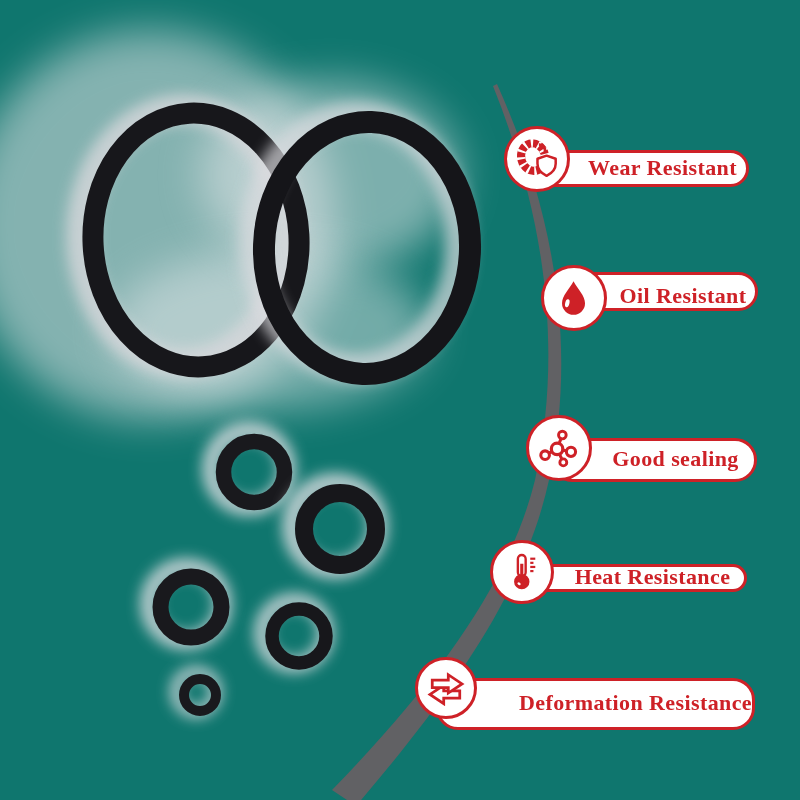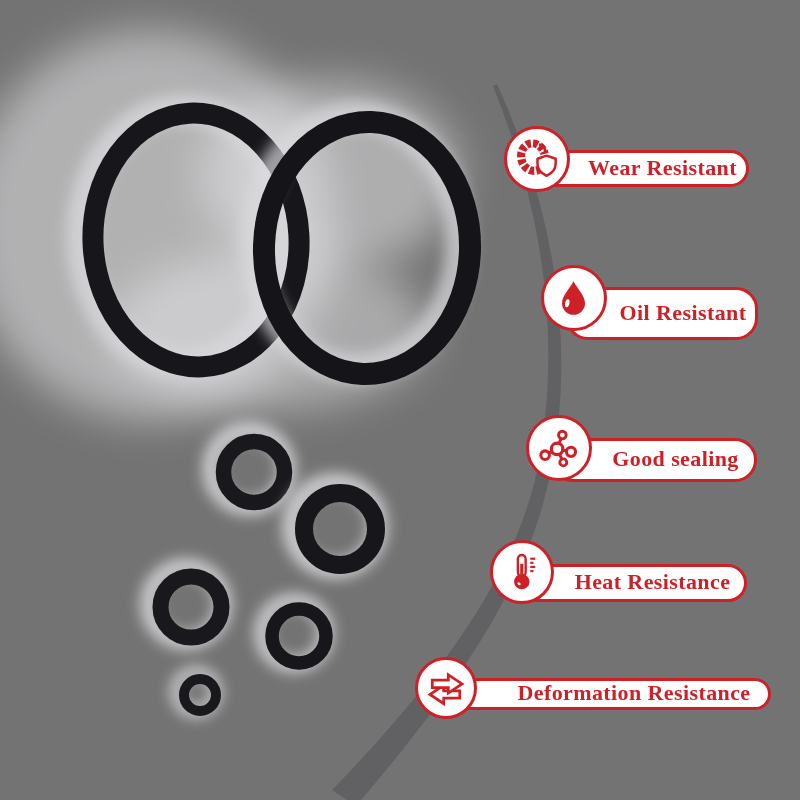--- a/index.html
+++ b/index.html
@@ -1,18 +1,18 @@
 <!DOCTYPE html>
 <html><head>
 <meta charset="utf-8">
 <style>
   html,body{margin:0;padding:0;background:#ffffff;}
   .stage{
     position:relative;width:800px;height:800px;margin:0 auto;
-    background:#737373;overflow:hidden;
+    background:#0f766e;overflow:hidden;
     font-family:"Liberation Serif", serif;
   }
   .photo-svg{position:absolute;left:0;top:0;width:800px;height:800px;display:block;}
   .callout{position:absolute;inset:0;}
   .badge{
     position:absolute;box-sizing:border-box;background:#ffffff;
     border:3px solid #ce2127;border-radius:50%;
     display:flex;align-items:center;justify-content:center;
   }
   .pill{
@@ -21,27 +21,27 @@
     display:flex;align-items:center;justify-content:center;
   }
   .pill-text{
     color:#ce2127;font-size:22px;font-weight:700;letter-spacing:.4px;
     white-space:nowrap;line-height:1;transform:translateY(-1px);
   }
   
   .c1 .badge{left:504px;top:126px;width:66px;height:66px;}
   .c1 .pill {left:530px;top:150px;width:219px;height:37px;padding-left:46px;}
   .c2 .badge{left:541px;top:265px;width:66px;height:66px;}
-  .c2 .pill {left:566px;top:287px;width:192px;height:53px;padding-left:42px;}
+  .c2 .pill {left:566px;top:272px;width:192px;height:39px;padding-left:42px;align-items:flex-end;}
   .c3 .badge{left:526px;top:415px;width:66px;height:66px;}
   .c3 .pill {left:550px;top:438px;width:207px;height:44px;padding-left:44px;}
   .c4 .badge{left:490px;top:540px;width:64px;height:64px;}
-  .c4 .pill {left:512px;top:564px;width:235px;height:38px;padding-left:46px;}
+  .c4 .pill {left:512px;top:564px;width:235px;height:28px;padding-left:46px;}
   .c5 .badge{left:415px;top:657px;width:62px;height:62px;}
-  .c5 .pill {left:452px;top:678px;width:319px;height:32px;padding-left:45px;}
+  .c5 .pill {left:436px;top:678px;width:319px;height:52px;padding-left:45px;justify-content:flex-end;}
   .ic{display:block;}
 </style>
 </head>
 <body>
 
 <div class="stage">
 
   <svg class="photo-svg" viewBox="0 0 800 800" aria-hidden="true">
     <defs>
       <filter id="blurS" x="-60%" y="-60%" width="220%" height="220%">

